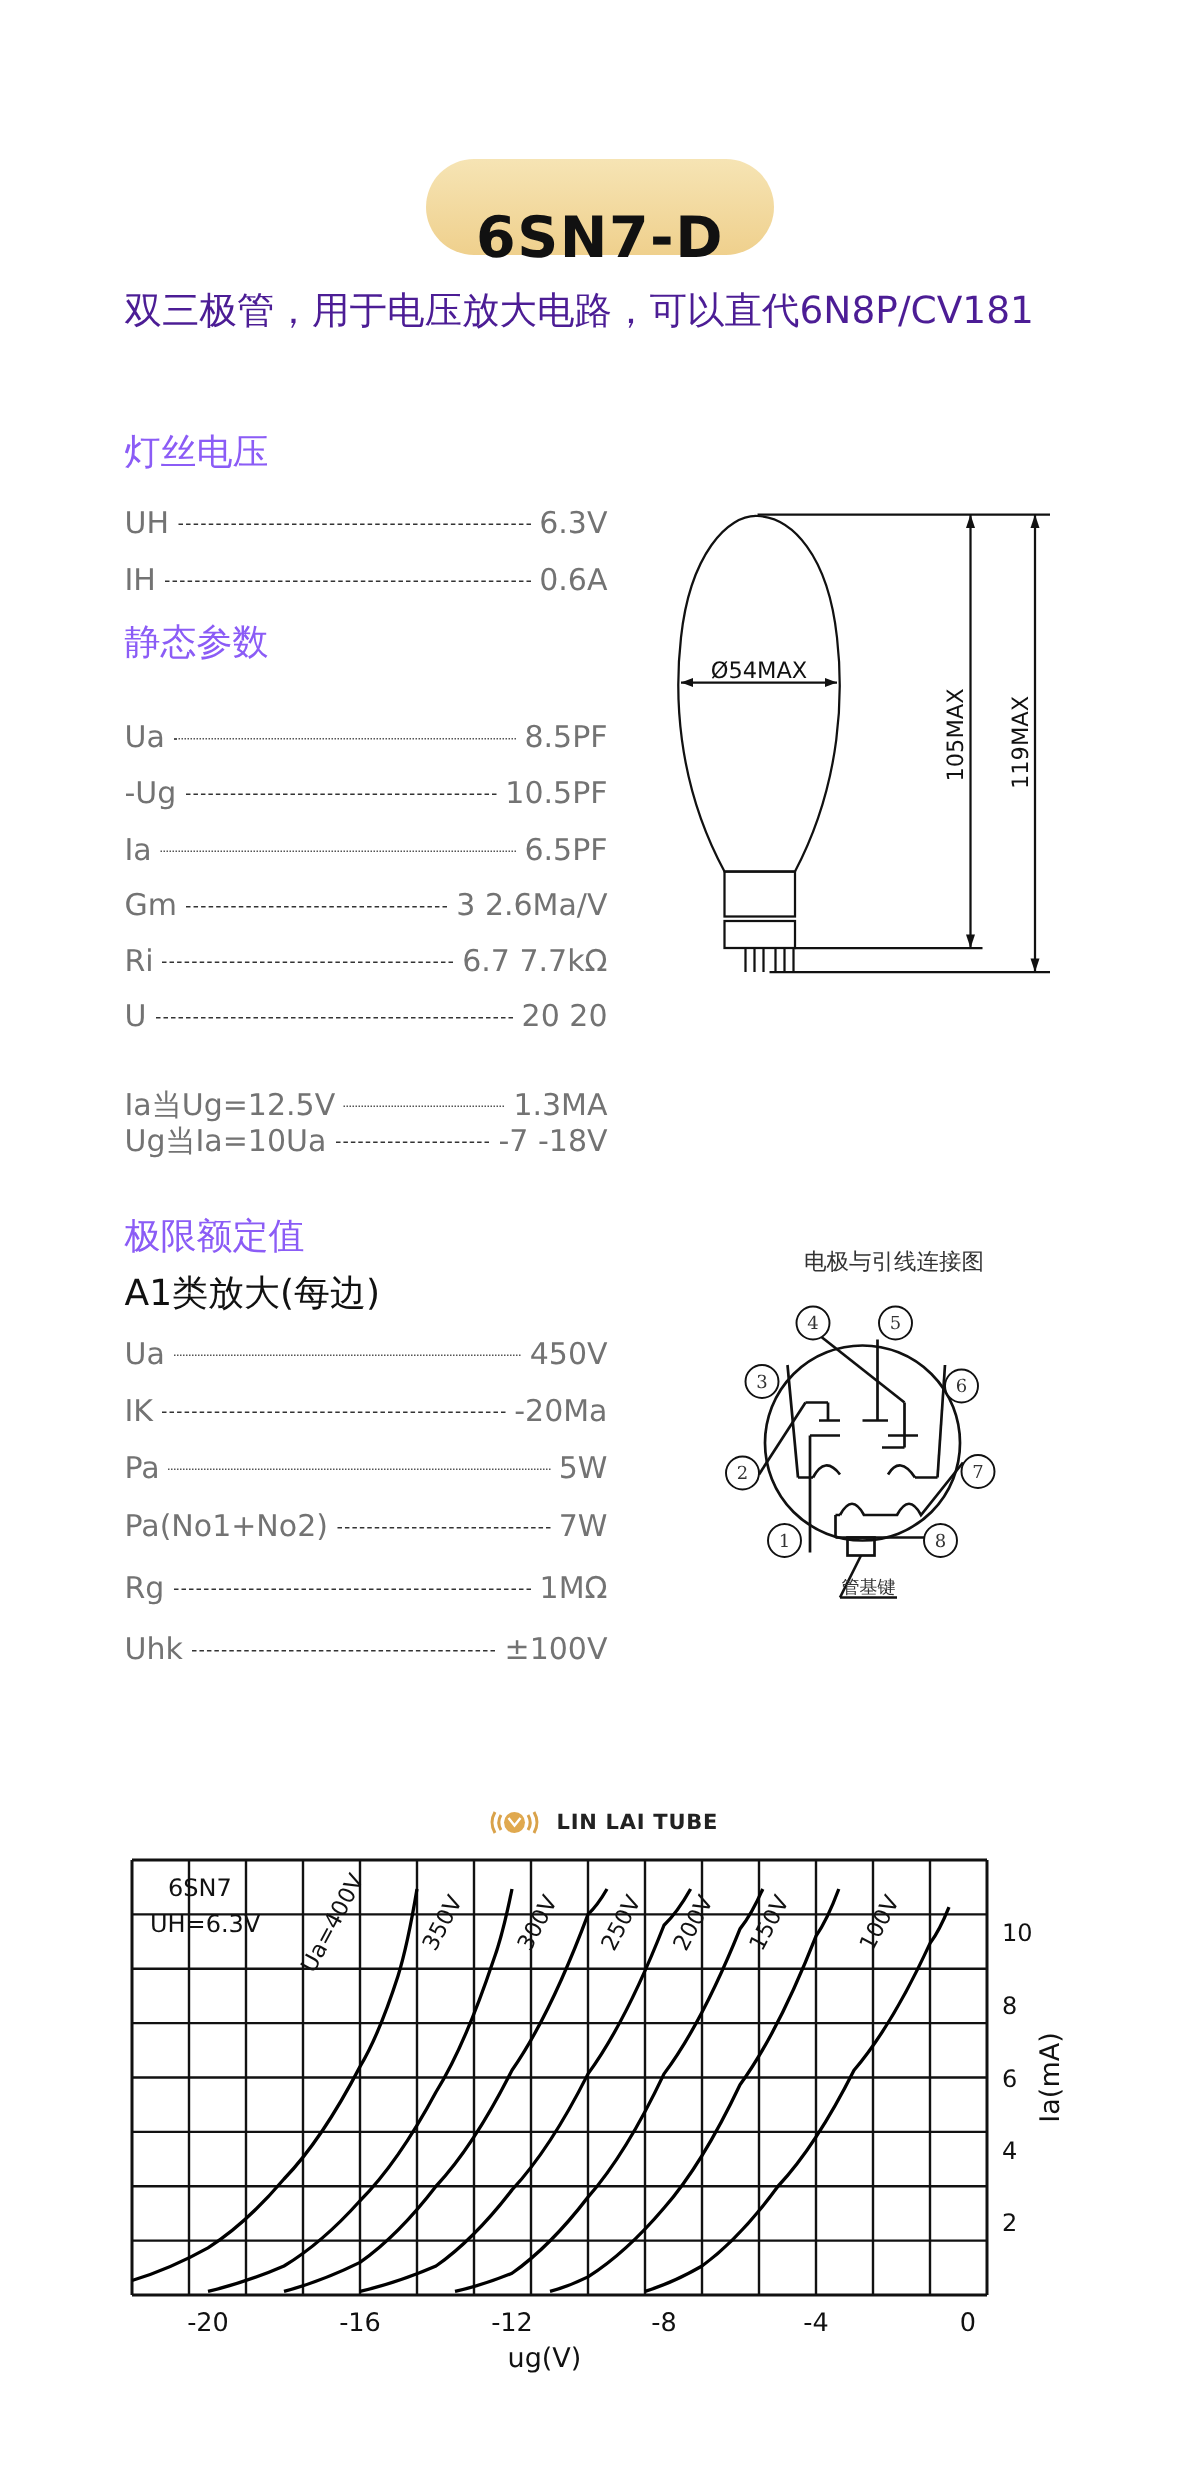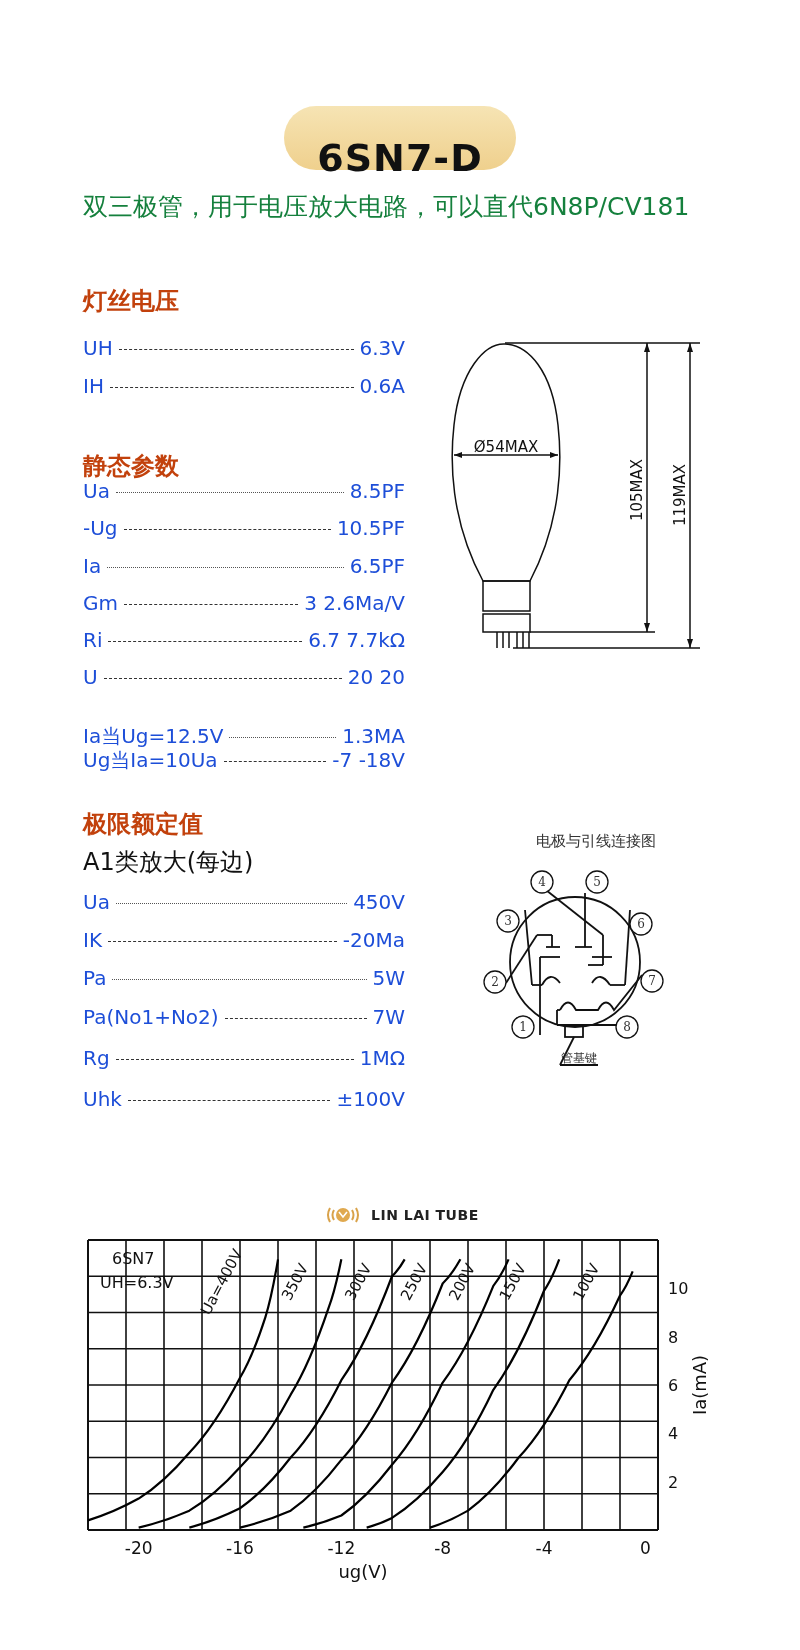--- a/index.html
+++ b/index.html
@@ -3,25 +3,25 @@
 <meta charset="utf-8">
 <style>
   html, body { margin: 0; padding: 0; background: #ffffff; }
   body { width: 800px; height: 1650px; position: relative; overflow: hidden;
          font-family: "DejaVu Sans", "Liberation Sans", sans-serif; color: #111; }
   .title-pill { position: absolute; left: 284px; top: 106px; width: 232px; height: 64px;
                 border-radius: 32px; background: linear-gradient(180deg, #f6e4b4 0%, #efd08d 100%);
                 display: flex; align-items: center; justify-content: center; }
   .title-text { font-size: 38px; font-weight: bold; letter-spacing: 1px; color: #111;
                 font-family: "DejaVu Sans", sans-serif; margin-top: 40px; }
-  .subtitle { position: absolute; left: 83px; top: 190px; font-size: 25px; color: #15803d; white-space: nowrap; }
-  .section-title { position: absolute; left: 83px; font-size: 24px; font-weight: bold; color: #c2410c; }
+  .subtitle { position: absolute; left: 83px; top: 190px; font-size: 25px; color: #4c1d95; white-space: nowrap; }
+  .section-title { position: absolute; left: 83px; font-size: 24px; font-weight: normal; color: #8b5cf6; }
   .subnote { position: absolute; left: 83px; font-size: 24px; color: #111; }
   .spec-row { position: absolute; left: 83px; width: 322px; height: 28px; display: flex; align-items: center;
-              font-size: 20px; color: #1d4ed8; text-align: right; }
+              font-size: 20px; color: #737373; text-align: right; }
   .spec-label { white-space: nowrap; }
   .spec-leader { flex: 1; margin: 0 6px; height: 0; border-bottom: 1.5px dashed #333; position: relative; top: 1px; }
   .spec-leader.wavy { border-bottom: 1.5px dotted #555; }
   .spec-value { white-space: nowrap; }
   .drawing { position: absolute; }
   .pin-caption { position: absolute; left: 505px; top: 832px; font-size: 15px; color: #333;
                  font-family: "DejaVu Serif", serif; margin-left: 31px; }
   .brand { position: absolute; left: 325px; top: 1205px; display: flex; align-items: center; gap: 10px; }
   .brand-text { font-size: 14px; color: #222; letter-spacing: 0.5px; font-weight: bold; }
 </style>
@@ -38,21 +38,21 @@
   <span class="spec-label">UH</span>
   <span class="spec-leader"></span>
   <span class="spec-value">6.3V</span>
 </div>
 <div class="spec-row" style="top:372px">
   <span class="spec-label">IH</span>
   <span class="spec-leader"></span>
   <span class="spec-value">0.6A</span>
 </div>
 
-<div class="section-title" style="top:450px">静态参数</div>
+<div class="section-title" style="top:412px">静态参数</div>
 <div class="spec-row" style="top:477px">
   <span class="spec-label">Ua</span>
   <span class="spec-leader wavy"></span>
   <span class="spec-value">8.5PF</span>
 </div>
 <div class="spec-row" style="top:514px">
   <span class="spec-label">-Ug</span>
   <span class="spec-leader"></span>
   <span class="spec-value">10.5PF</span>
 </div>

